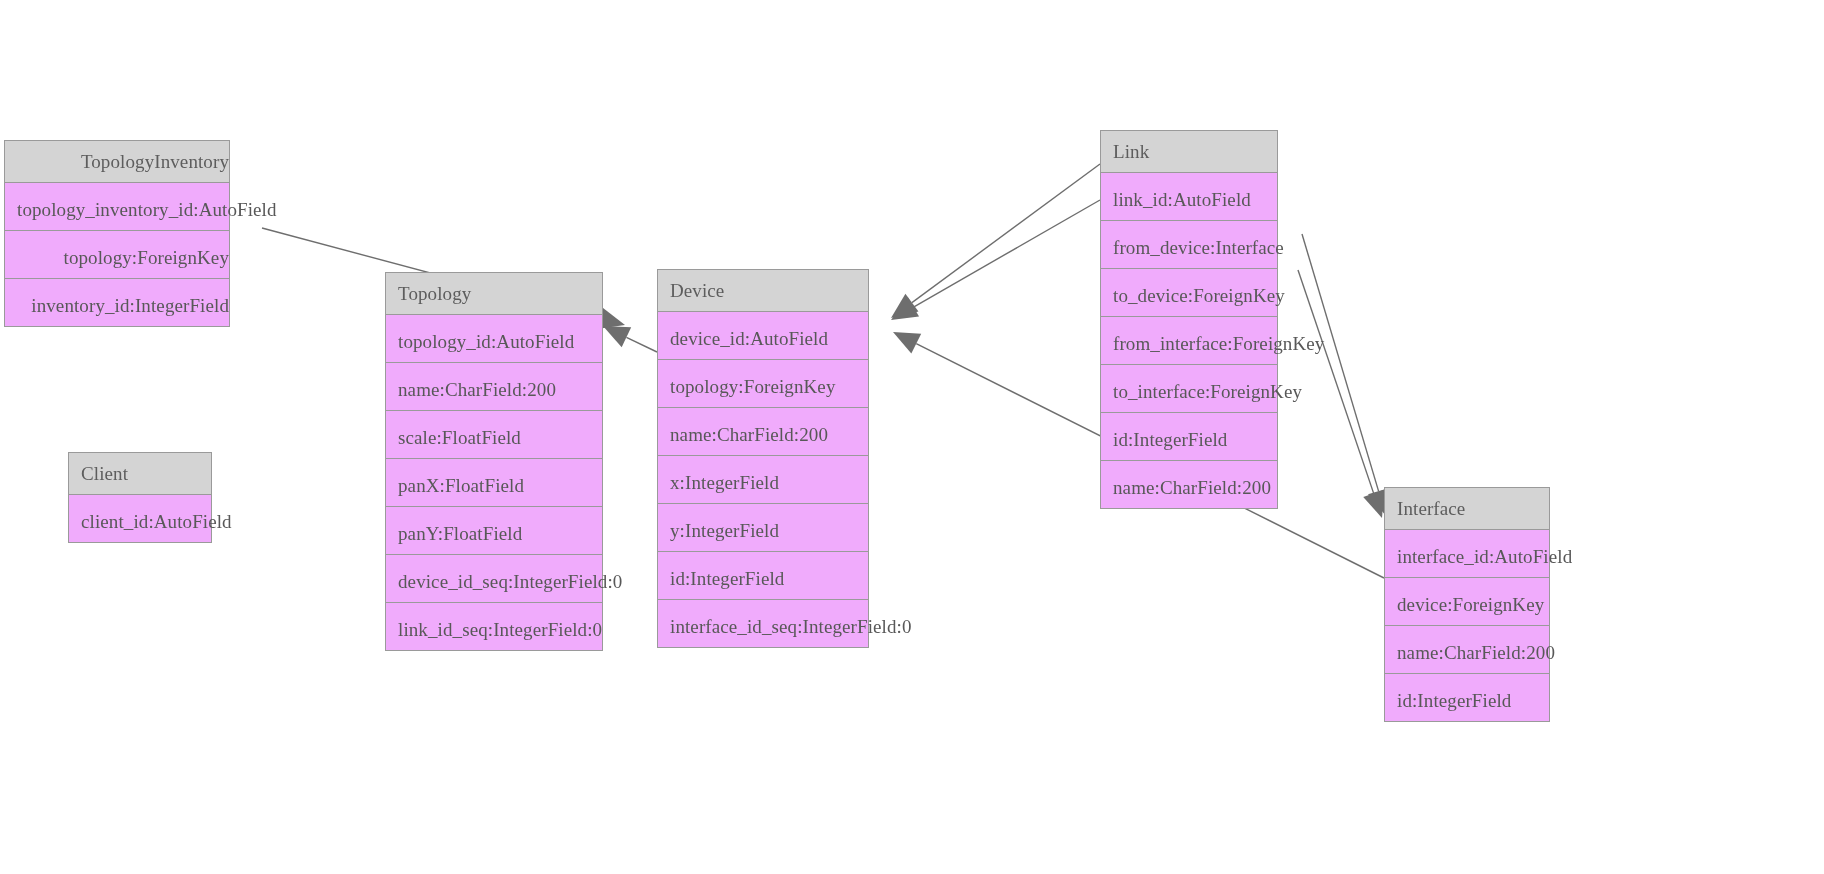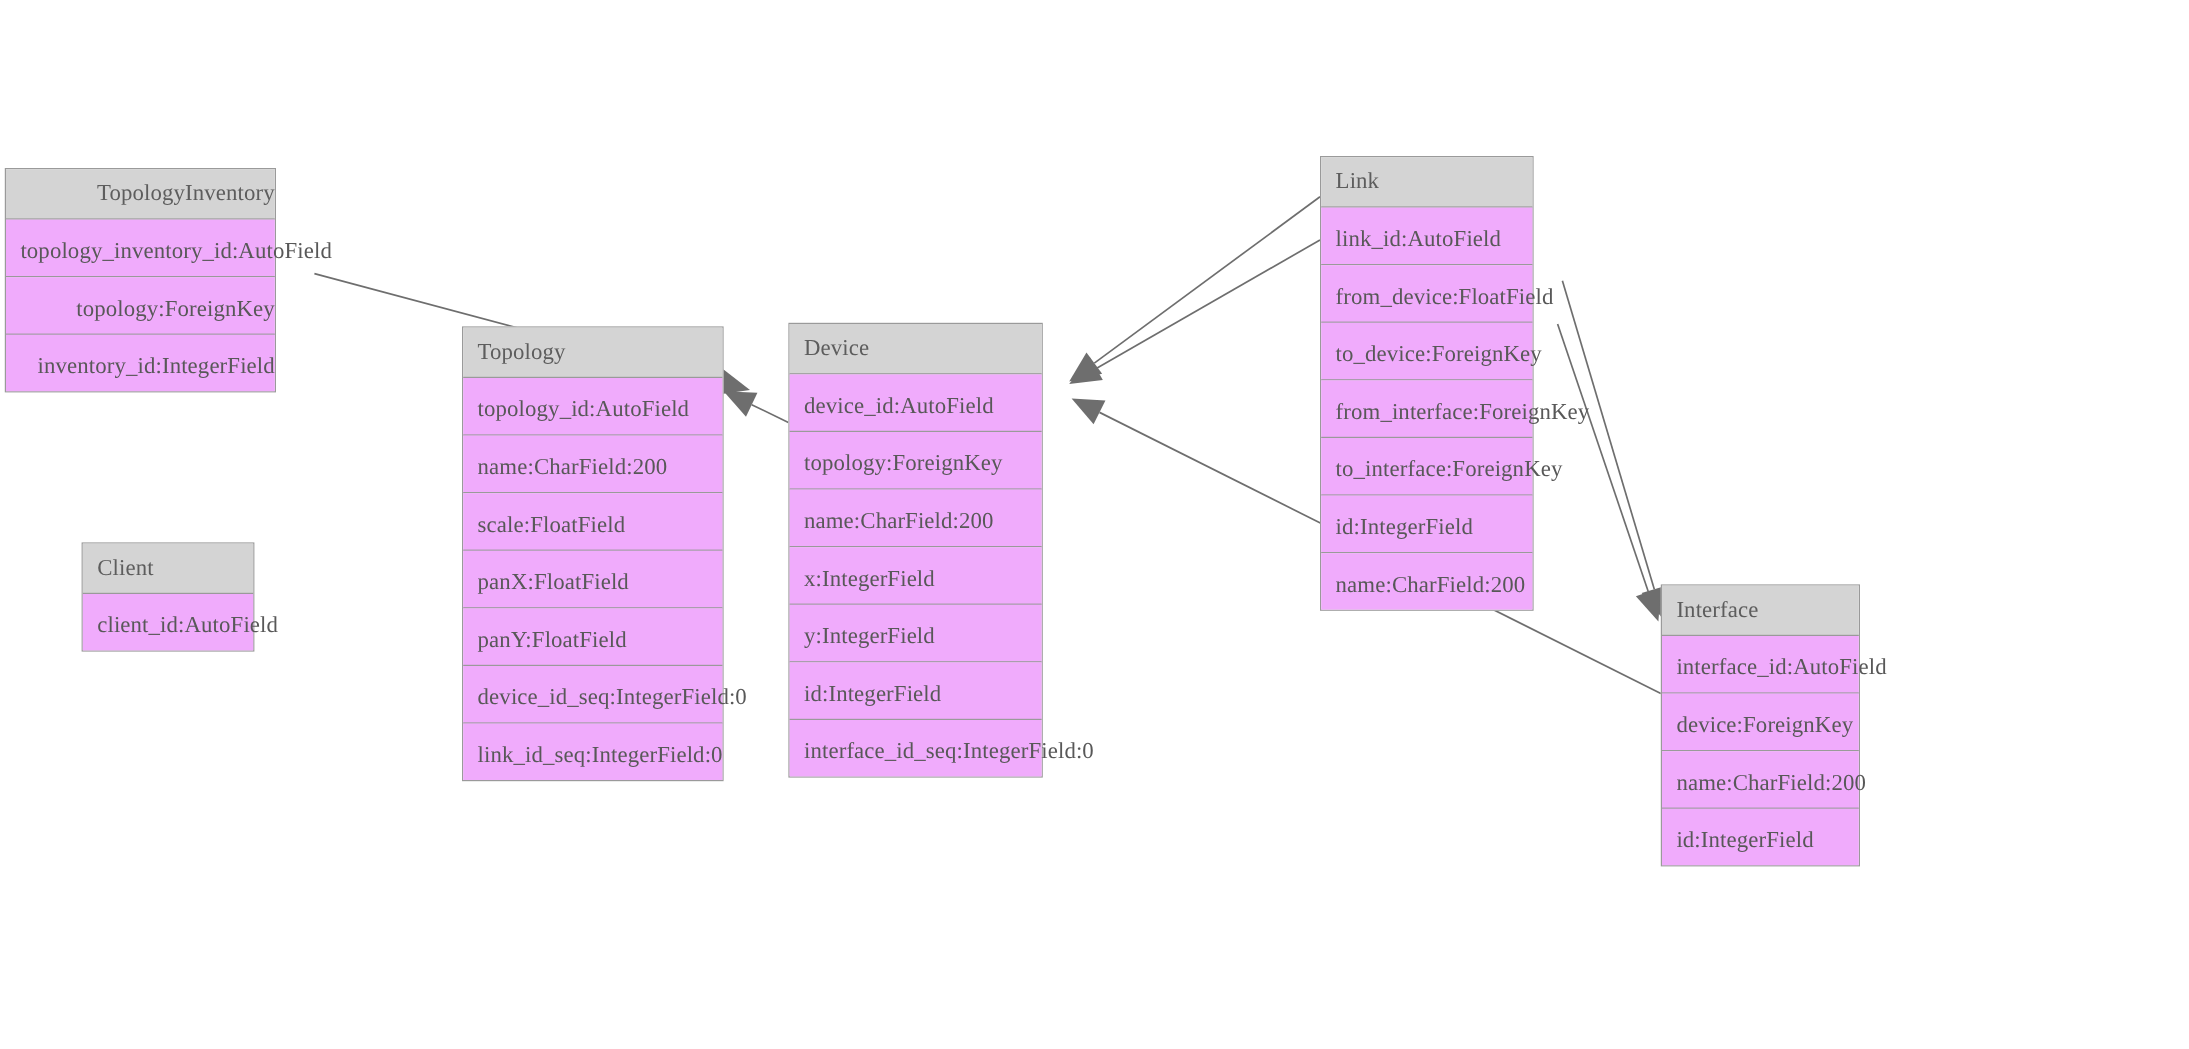--- a/index.html
+++ b/index.html
@@ -122,21 +122,21 @@
         <div class="entity-row" style="border-bottom-color: rgb(154, 154, 154); color: rgb(88, 88, 88);">topology:ForeignKey</div>
         <div class="entity-row" style="border-bottom-color: rgb(154, 154, 154); color: rgb(88, 88, 88);">name:CharField:200</div>
         <div class="entity-row" style="border-bottom-color: rgb(154, 154, 154); color: rgb(88, 88, 88);">x:IntegerField</div>
         <div class="entity-row" style="border-bottom-color: rgb(154, 154, 154); color: rgb(88, 88, 88);">y:IntegerField</div>
         <div class="entity-row" style="border-bottom-color: rgb(154, 154, 154); color: rgb(88, 88, 88);">id:IntegerField</div>
         <div class="entity-row" style="border-bottom-color: rgb(154, 154, 154); color: rgb(88, 88, 88);">interface_id_seq:IntegerField:0</div>
       </div>
       <div class="entity" style="left: 1100px; top: 86px; width: 178px; border-color: rgb(154, 154, 154); margin-top: 44px;">
         <div class="entity-header" style="background: rgb(212, 212, 212); border-bottom-color: rgb(154, 154, 154);">Link</div>
         <div class="entity-row" style="border-bottom-color: rgb(154, 154, 154); color: rgb(88, 88, 88);">link_id:AutoField</div>
-        <div class="entity-row" style="border-bottom-color: rgb(154, 154, 154); color: rgb(88, 88, 88);">from_device:FloatField</div>
+        <div class="entity-row" style="border-bottom-color: rgb(154, 154, 154); color: rgb(88, 88, 88);">from_device:Interface</div>
         <div class="entity-row" style="border-bottom-color: rgb(154, 154, 154); color: rgb(88, 88, 88);">to_device:ForeignKey</div>
         <div class="entity-row" style="border-bottom-color: rgb(154, 154, 154); color: rgb(88, 88, 88);">from_interface:ForeignKey</div>
         <div class="entity-row" style="border-bottom-color: rgb(154, 154, 154); color: rgb(88, 88, 88);">to_interface:ForeignKey</div>
         <div class="entity-row" style="border-bottom-color: rgb(154, 154, 154); color: rgb(88, 88, 88);">id:IntegerField</div>
         <div class="entity-row" style="border-bottom-color: rgb(154, 154, 154); color: rgb(88, 88, 88);">name:CharField:200</div>
       </div>
       <div class="entity" style="left: 1384px; top: 487px; width: 166px; border-color: rgb(154, 154, 154);">
         <div class="entity-header" style="background: rgb(212, 212, 212); border-bottom-color: rgb(154, 154, 154);">Interface</div>
         <div class="entity-row" style="border-bottom-color: rgb(154, 154, 154); color: rgb(88, 88, 88);">interface_id:AutoField</div>
         <div class="entity-row" style="border-bottom-color: rgb(154, 154, 154); color: rgb(88, 88, 88);">device:ForeignKey</div>

